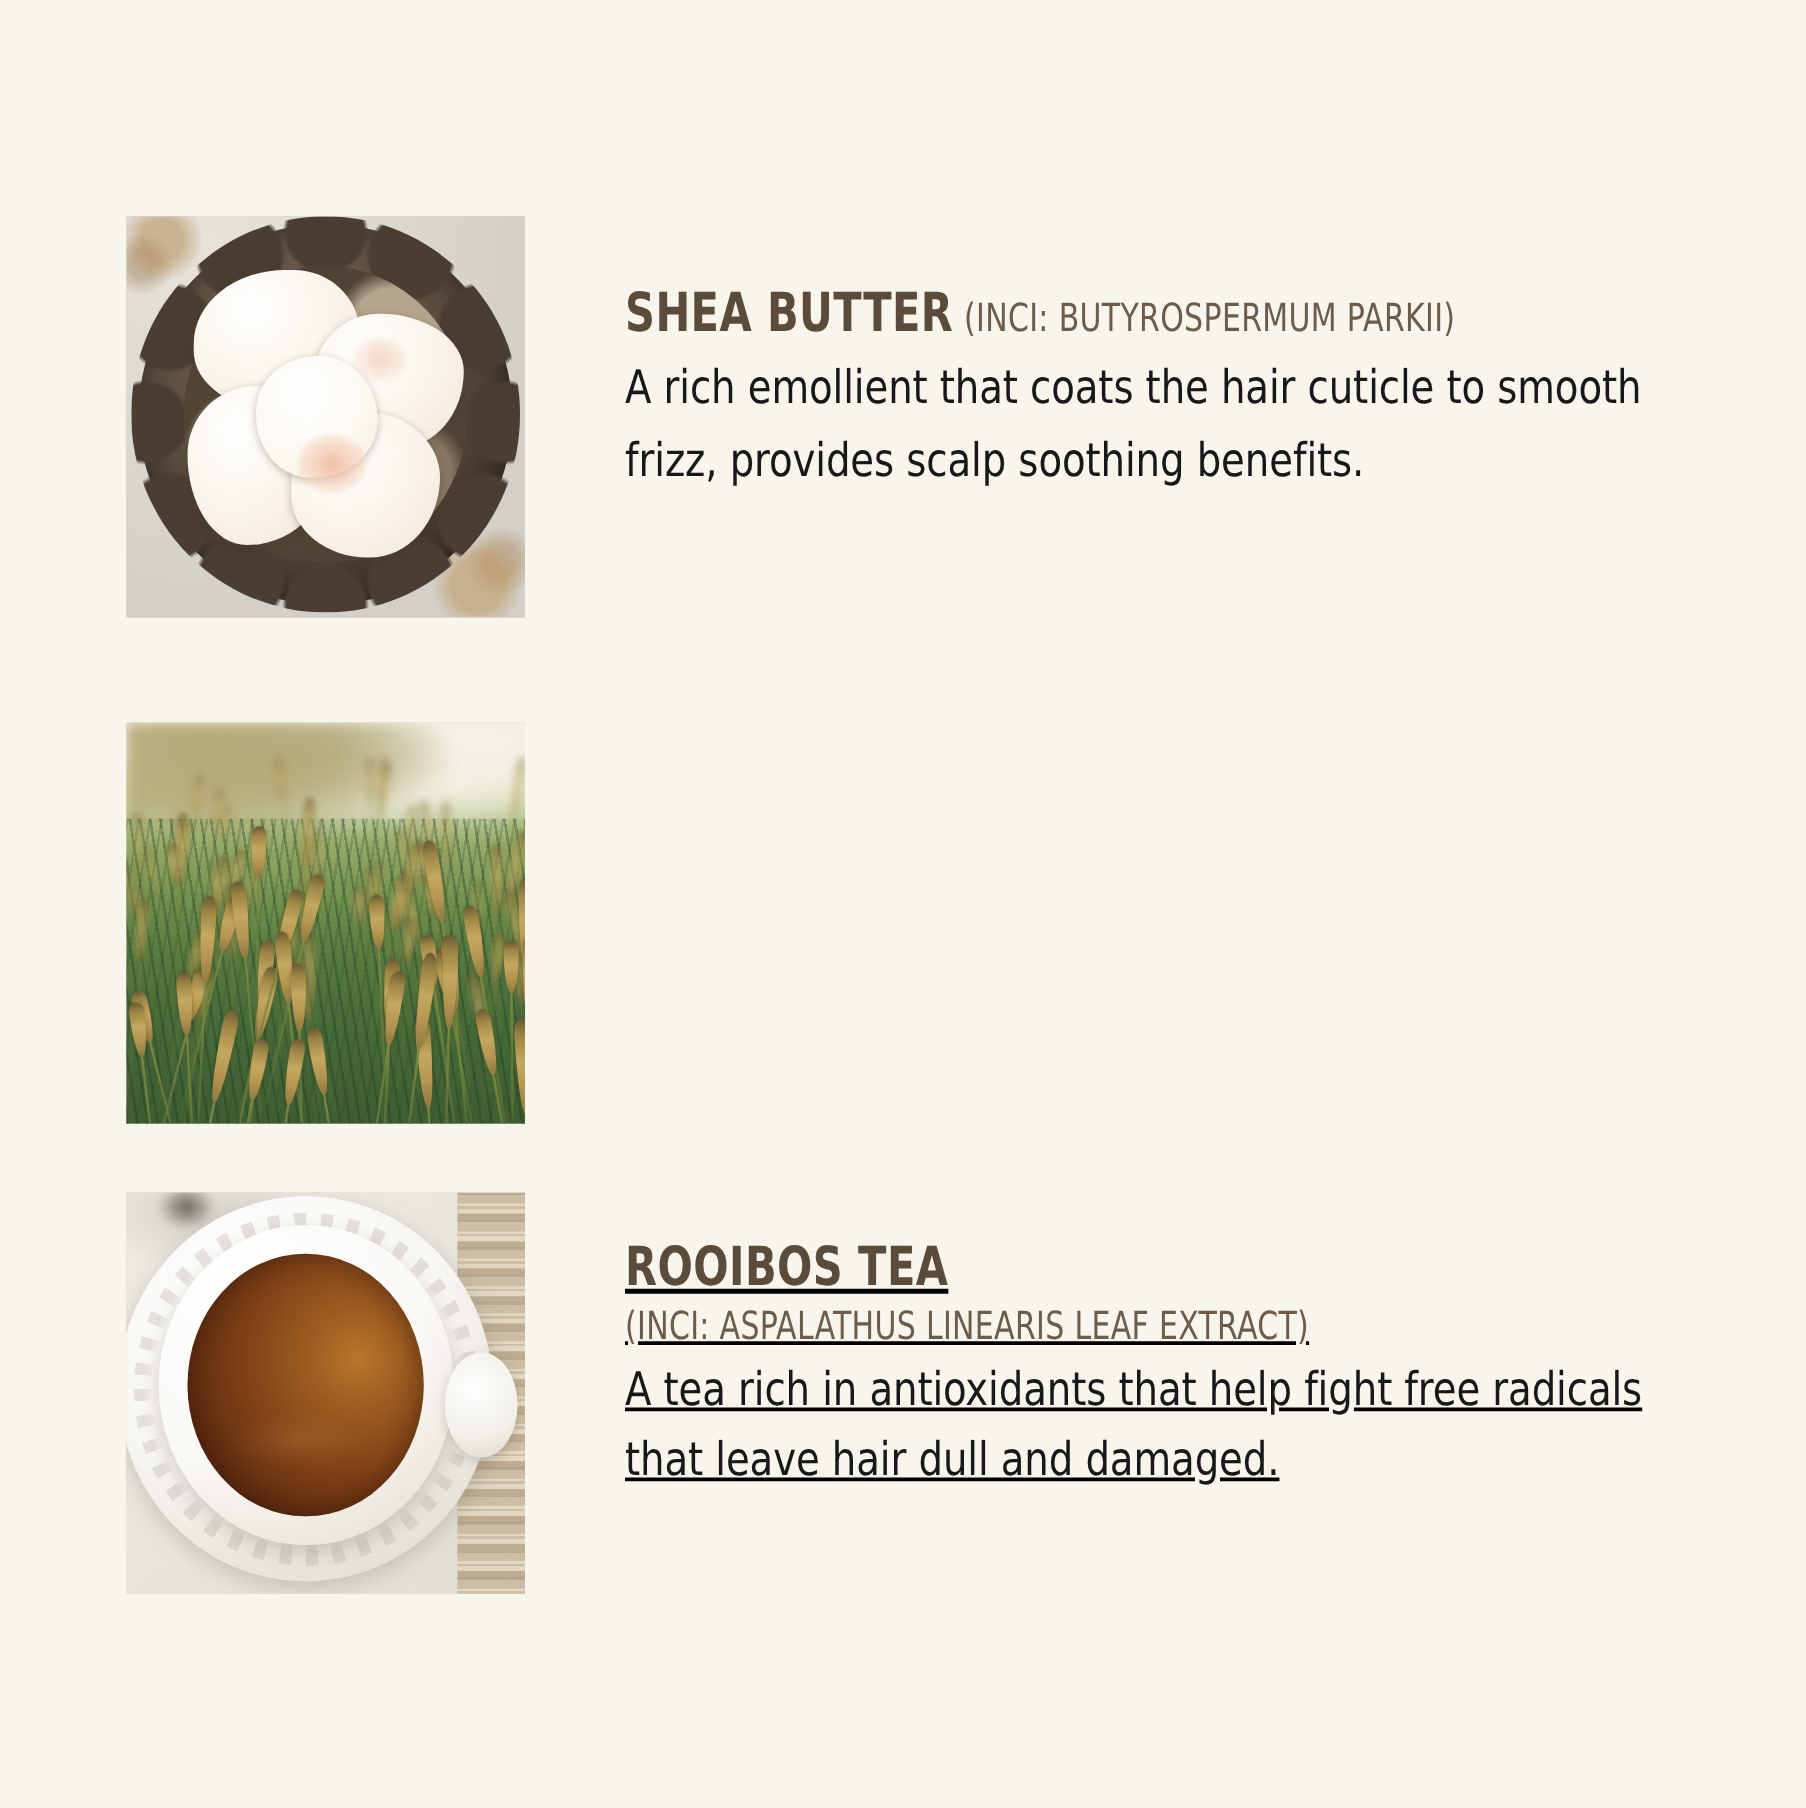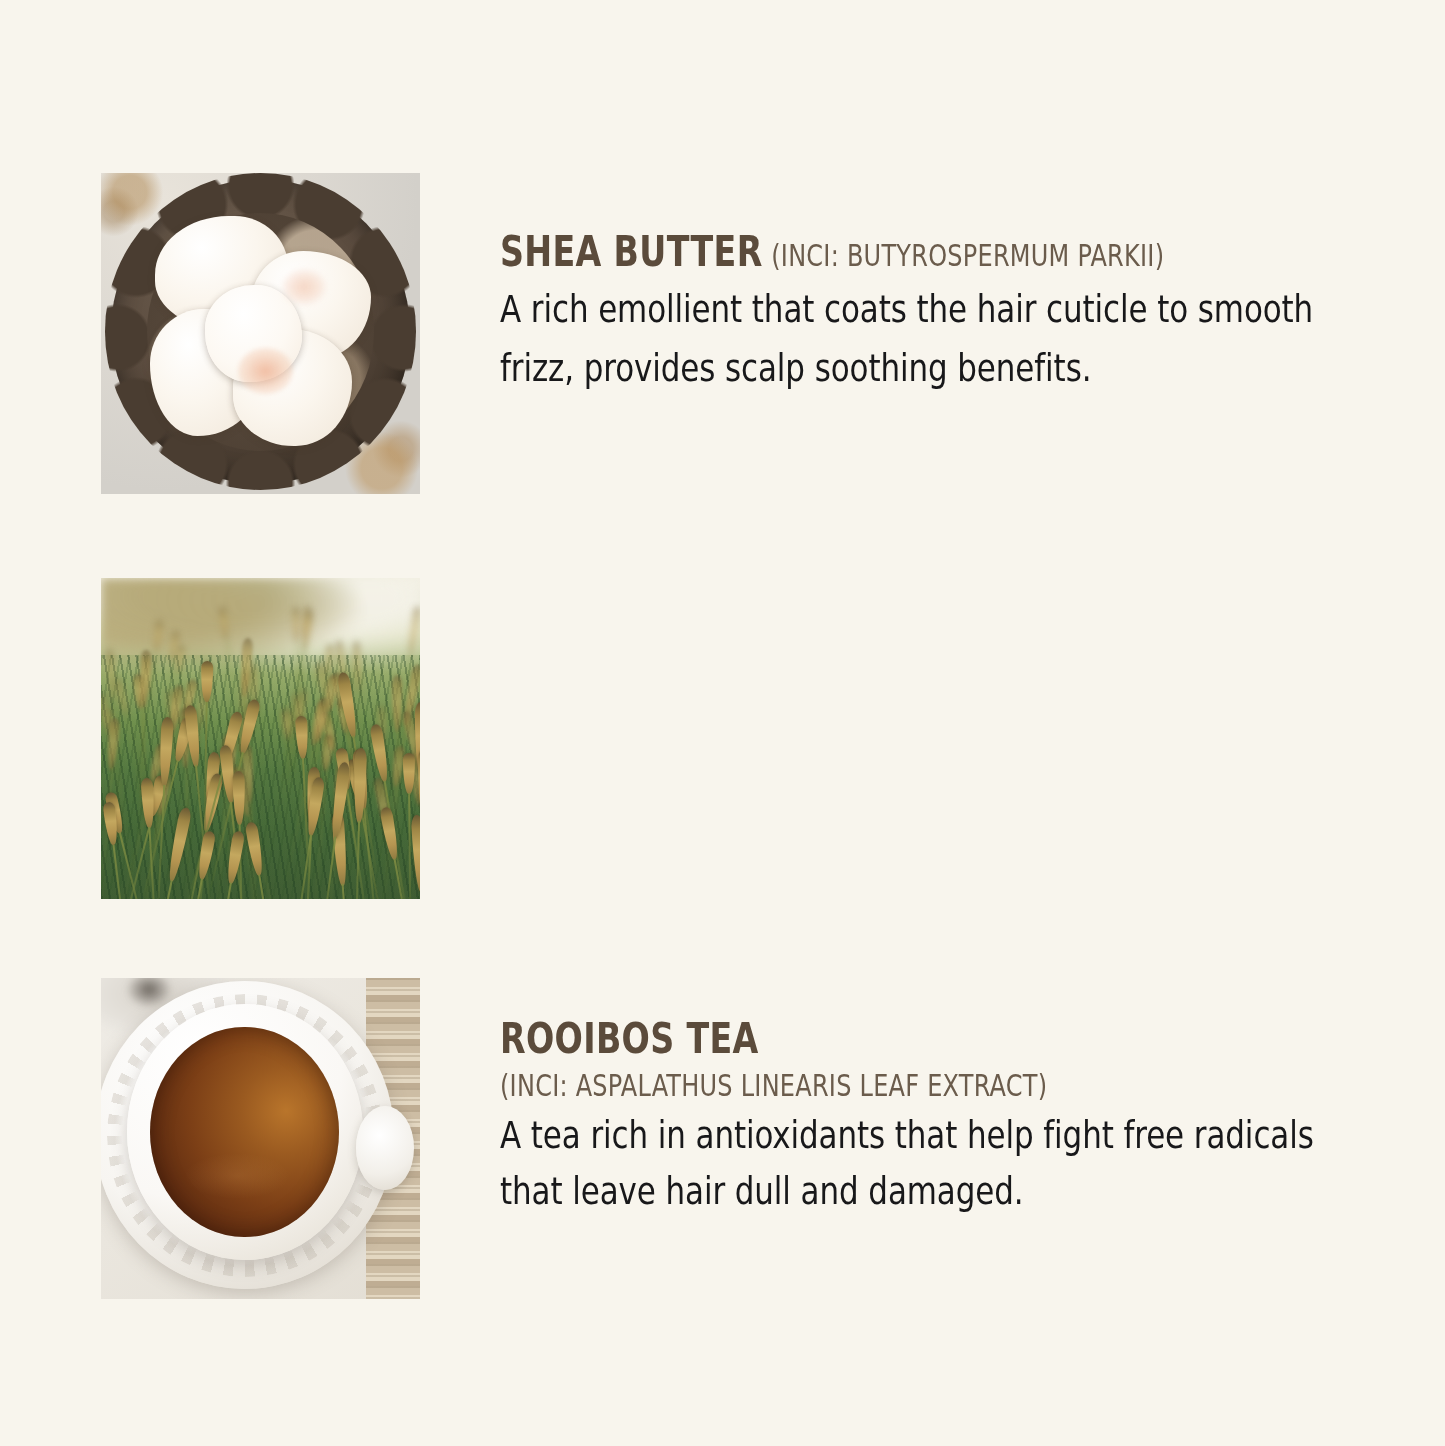--- a/index.html
+++ b/index.html
@@ -24,21 +24,21 @@
   
   .ingredient-row {
     position: absolute;
     left: 0;
     width: 1445px;
     display: flex;
     align-items: flex-start;
   }
   #row-shea  { top: 173px; }
   #row-rice  { top: 578px; }
-  #row-tea   { top: 978px; }
+  #row-tea   { top: 954px; text-decoration: underline; }
 
   
   .thumb {
     position: relative;
     flex: 0 0 auto;
     width: 319px;
     height: 321px;
     margin-left: 101px;
     overflow: hidden;
     background: #ddd7cc;

